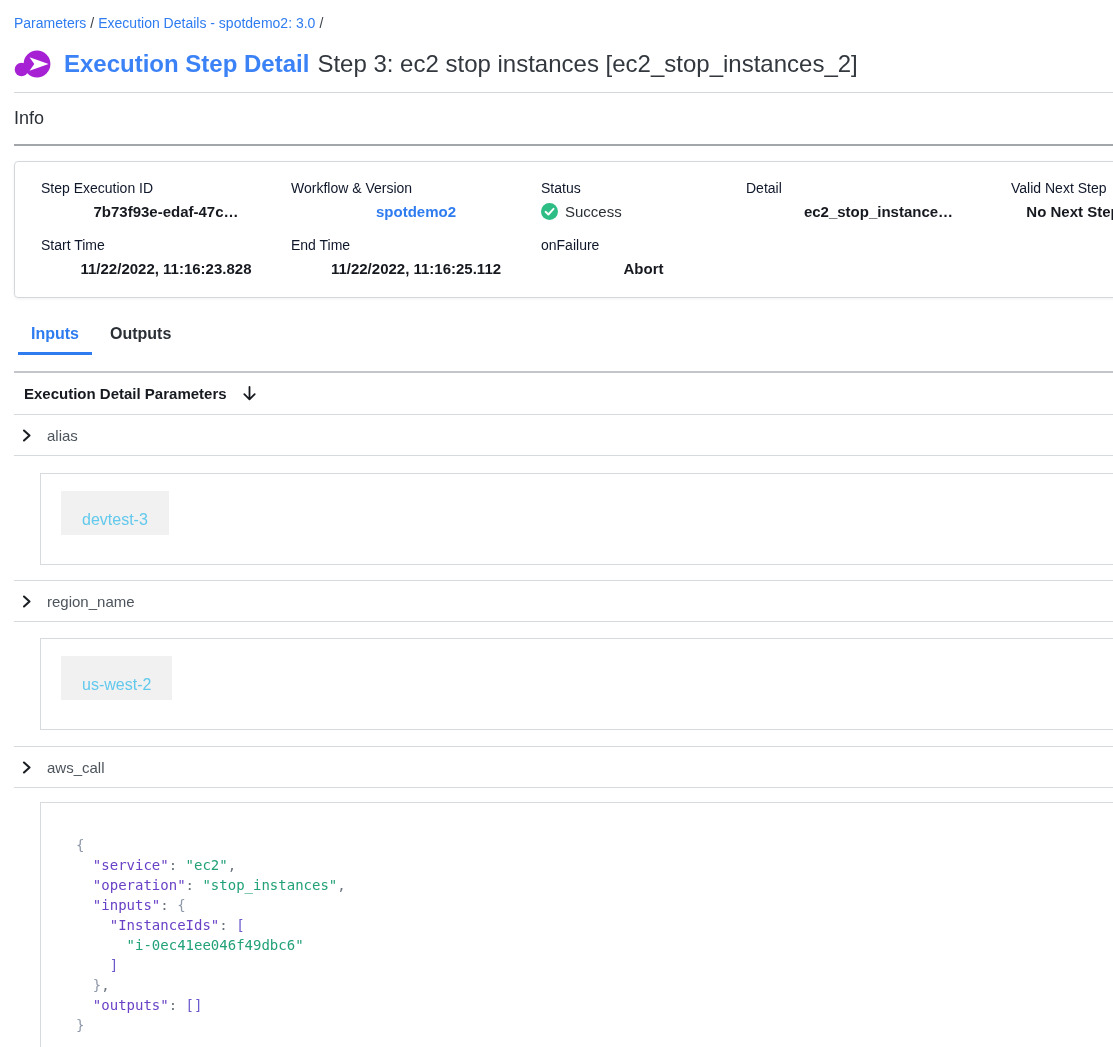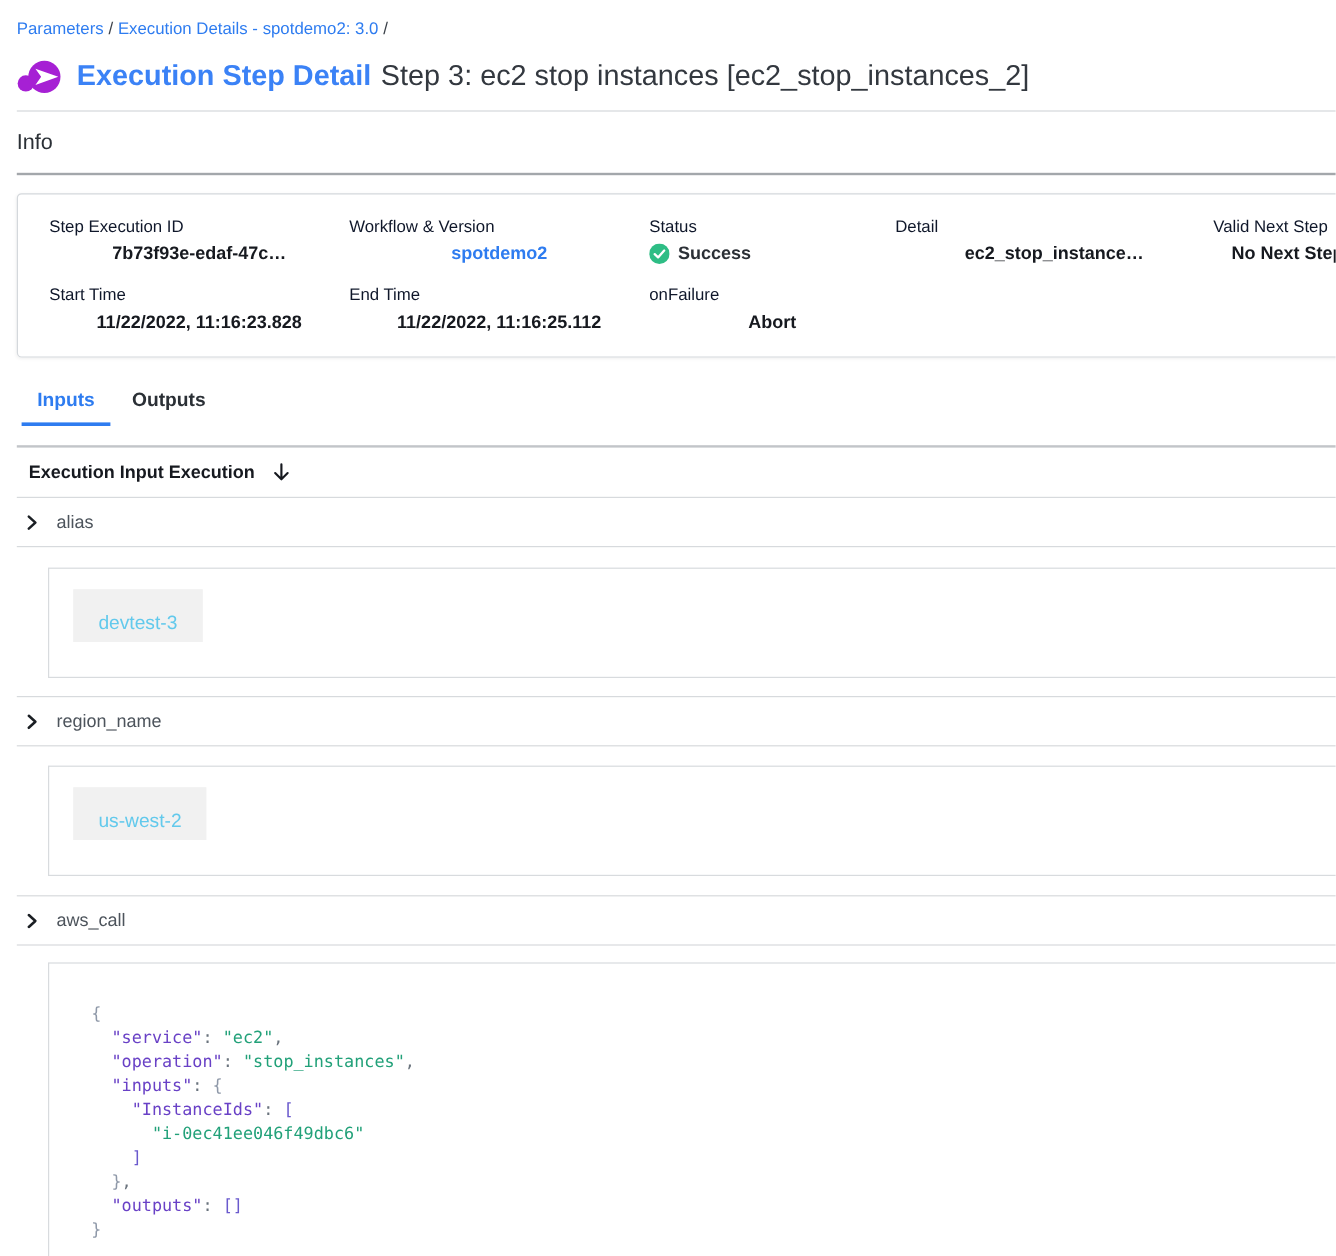--- a/index.html
+++ b/index.html
@@ -24,21 +24,21 @@
   
   .info-heading { margin-top: 15px; font-size: 18px; color: #2b3036; line-height: 21px; }
   .hr2 { margin-top: 15px; height: 2px; background: #a3a7ab; }
 
   .card { margin-top: 15px; border: 1px solid #d4d8dc; border-radius: 4px;
           box-shadow: 0 1px 3px rgba(0,0,0,0.06); padding: 18px 0 20px 26px; width: 1122px; }
   .card-grid { display: grid; grid-template-columns: 250px 250px 205px 265px 1fr; row-gap: 17px; }
   .field-label { font-size: 14px; color: #0f172a; }
   .field-value { margin-top: 7px; font-size: 15px; font-weight: 700; color: #16191f; white-space: nowrap; text-align: center; }
   .field-value.link { color: #2e7cf0; cursor: pointer; }
-  .status-line { display: flex; align-items: center; gap: 7px; font-weight: 700; color: #2b3036; }
+  .status-line { display: flex; align-items: center; gap: 7px; font-weight: 400; color: #2b3036; }
   .check-icon { width: 17px; height: 17px; display: inline-block; }
 
   
   .tabs { margin-top: 23px; display: flex; padding-left: 4px; }
   .tab { font-size: 16px; font-weight: 700; padding: 4px 13px 9px 13px; margin-right: 5px;
          cursor: pointer; border-bottom: 3px solid transparent; color: #2b3036; }
   .tab.active { color: #2e7cf0; border-bottom-color: #2e7cf0; }
 
   .hr-thick { margin-top: 16px; height: 2px; background: #c2c5c9; width: 1113px; }
   .hr-thin  { height: 1px; background: #d7dadd; width: 1113px; }
@@ -142,21 +142,21 @@
   </div>
 
   <div class="tabs">
     <div class="tab active">Inputs</div>
     <div class="tab">Outputs</div>
   </div>
 
   <div class="hr-thick"></div>
 
   <div class="params-row">
-    <span class="params-label">Execution Input Execution</span>
+    <span class="params-label">Execution Detail Parameters</span>
     <svg class="arrow-down" viewBox="0 0 17 17">
       <path d="M8.5 2 V14 M3.3 9.2 L8.5 14.4 L13.7 9.2" fill="none" stroke="#16191f" stroke-width="1.8" stroke-linecap="round" stroke-linejoin="round"></path>
     </svg>
   </div>
 
   <div class="section-row">
     <svg class="chev" viewBox="0 0 13 13">
       <path d="M4 1.5 L9.5 6.5 L4 11.5" fill="none" stroke="#1b1f24" stroke-width="2.1" stroke-linecap="round" stroke-linejoin="round"></path>
     </svg>
     <span class="section-label">alias</span>

